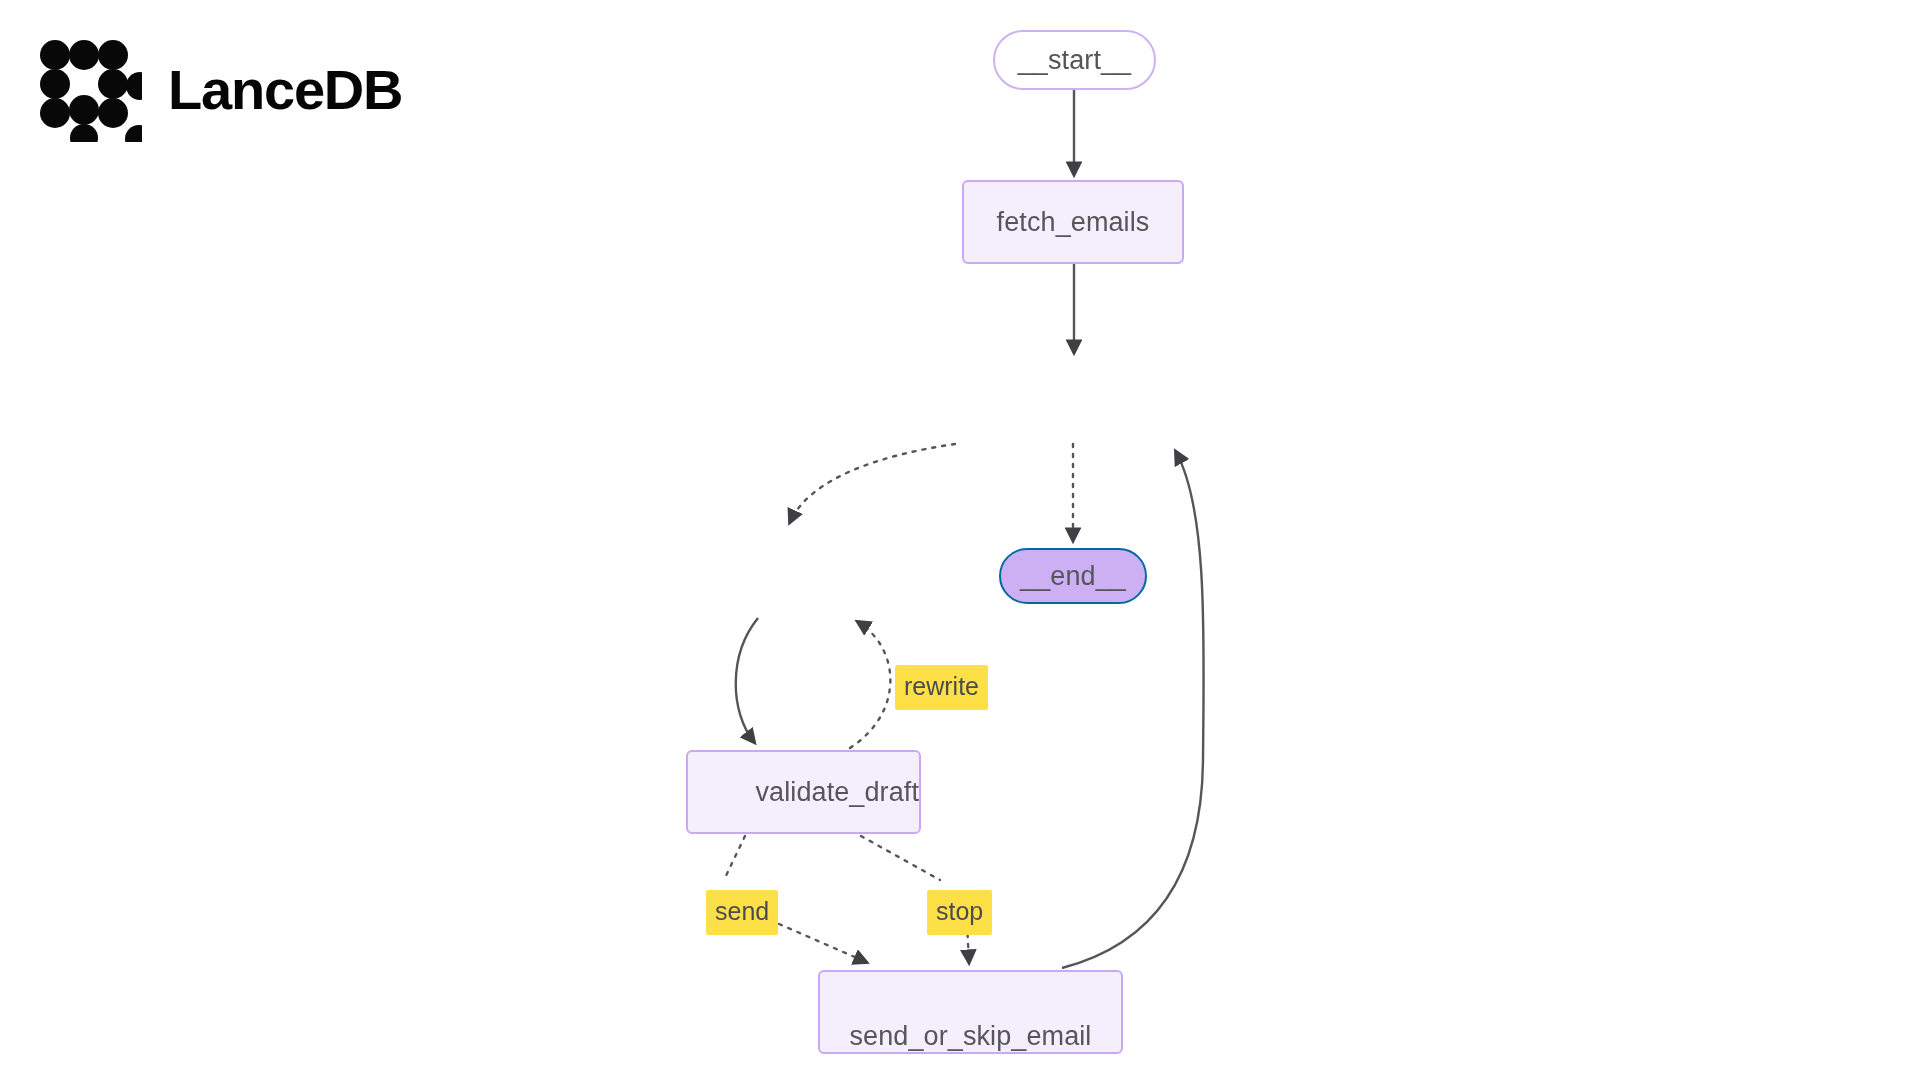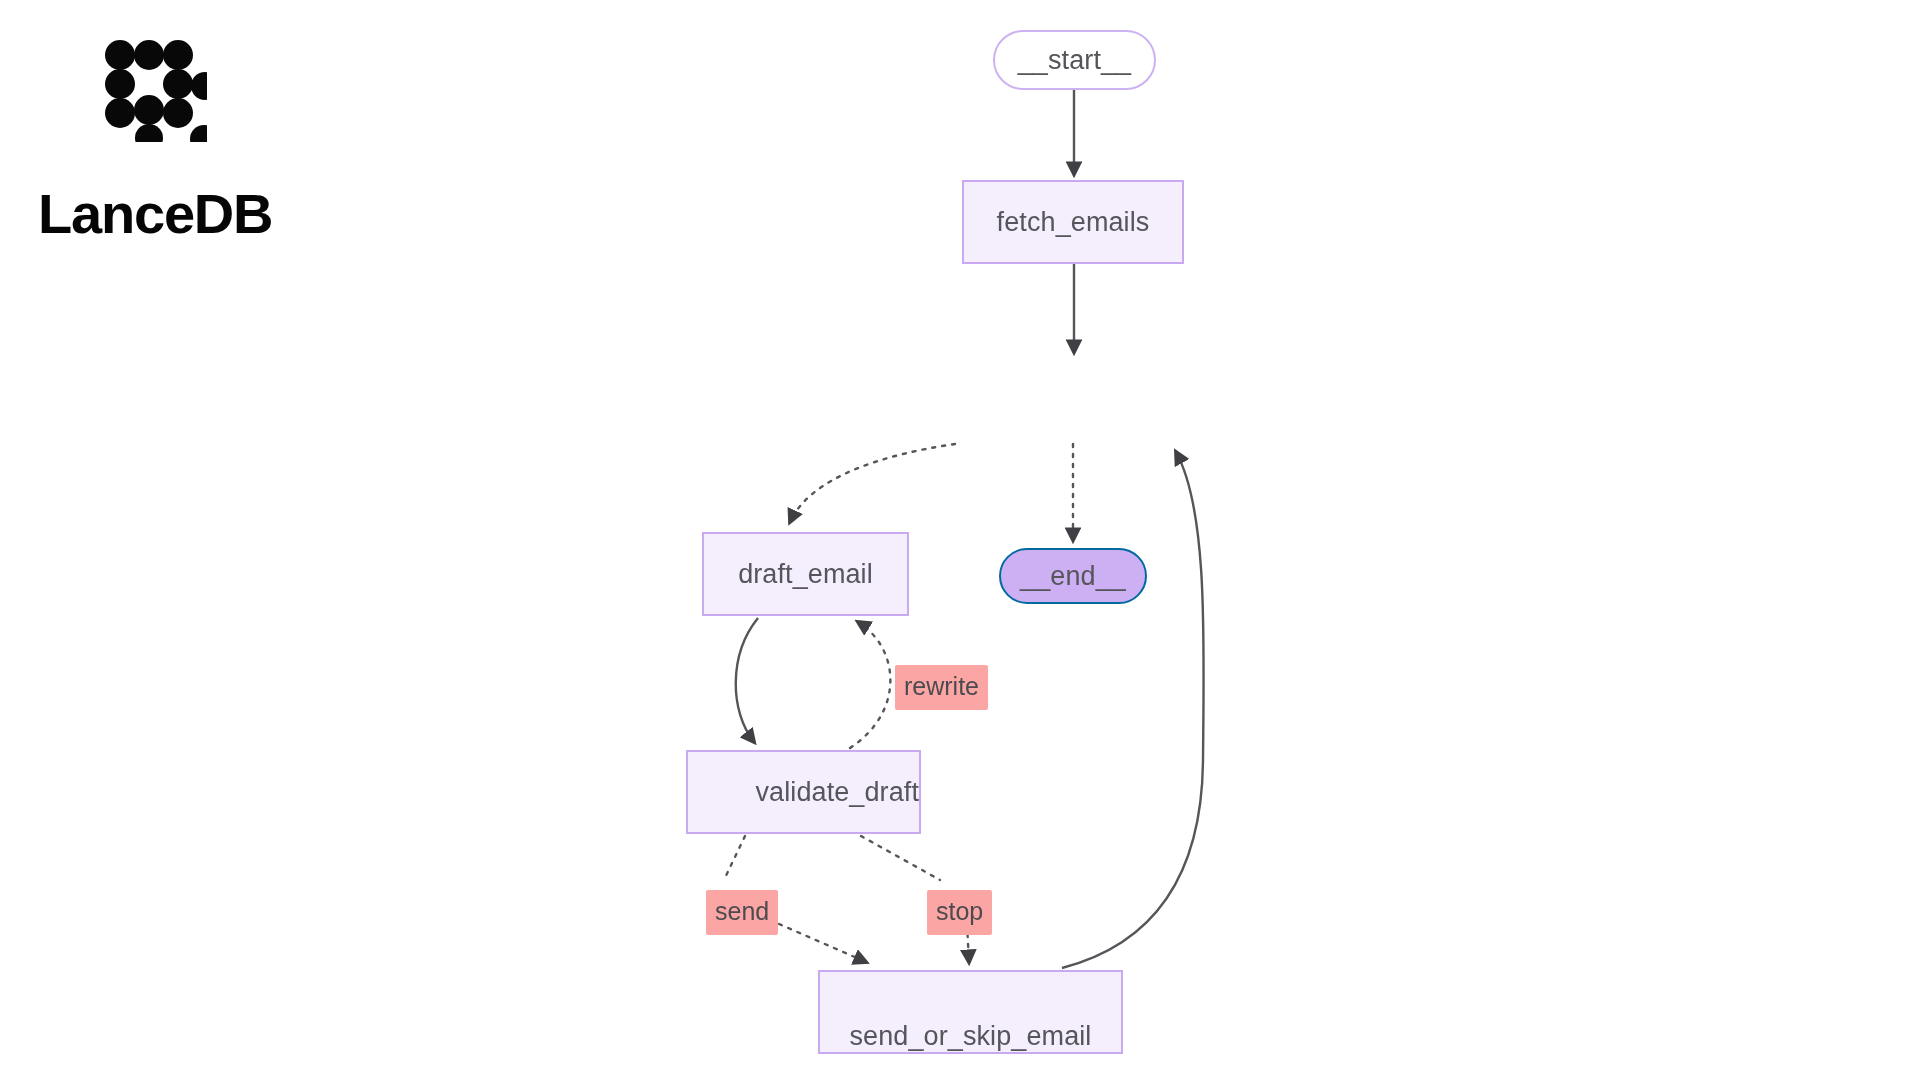--- a/index.html
+++ b/index.html
@@ -16,22 +16,21 @@
     position: relative;
   }
 
   
   #brand {
     position: absolute;
     left: 38px;
     top: 38px;
     display: flex;
     align-items: center;
-    gap: 44px;
-    flex-direction: column;
+    gap: 26px;
   }
   #brand-mark { display: block; }
   #brand-name {
     font-family: "Liberation Sans", sans-serif;
     font-size: 56px;
     font-weight: 700;
     letter-spacing: -1.2px;
     color: #050505;
     line-height: 1;
     white-space: nowrap;
@@ -57,21 +56,21 @@
 
   
   .node {
     position: absolute;
     box-sizing: border-box;
     display: flex;
     align-items: center;
     justify-content: center;
     background: #f4eefd;
     border: 2px solid #c9a9f2;
-    border-radius: 0;
+    border-radius: 6px;
     color: #55555a;
     font-family: "Liberation Sans", sans-serif;
     font-size: 27px;
     font-weight: 400;
     letter-spacing: 0.1px;
     white-space: nowrap;
   }
   .node.terminal-start {
     background: #ffffff;
     border: 2px solid #cdb2f3;
@@ -80,21 +79,21 @@
   .node.terminal-end {
     background: #cdb0f4;
     border: 2px solid #0369a1;
     border-radius: 44px;
   }
 
   
   .edge-label {
     position: absolute;
     box-sizing: border-box;
-    background: #fca5a5;
+    background: #fde047;
     color: #4b4b4f;
     font-family: "Liberation Sans", sans-serif;
     font-size: 25px;
     line-height: 1;
     padding: 9px 9px 11px 9px;
     border-radius: 2px;
     white-space: nowrap;
   }
 </style>
 </head>
@@ -151,23 +150,20 @@
 
   <div class="node terminal-start" style="left:993px; top:30px; width:163px; height:60px;">
     <span>__start__</span>
   </div>
 
   <div class="node" style="left:962px; top:180px; width:222px; height:84px;">
     <span>fetch_emails</span>
   </div>
 
 
-  <div class="node" style="left:702px; top:532px; width:207px; height:84px;">
-    <span>draft_email</span>
-  </div>
 
   <div class="node terminal-end" style="left:999px; top:548px; width:148px; height:56px;">
     <span>__end__</span>
   </div>
 
   <div class="node" style="left:686px; top:750px; width:235px; height:84px;justify-content:flex-end;">
     <span>validate_draft</span>
   </div>
 
   <div class="node" style="left:818px; top:970px; width:305px; height:84px;align-items:flex-end;">

